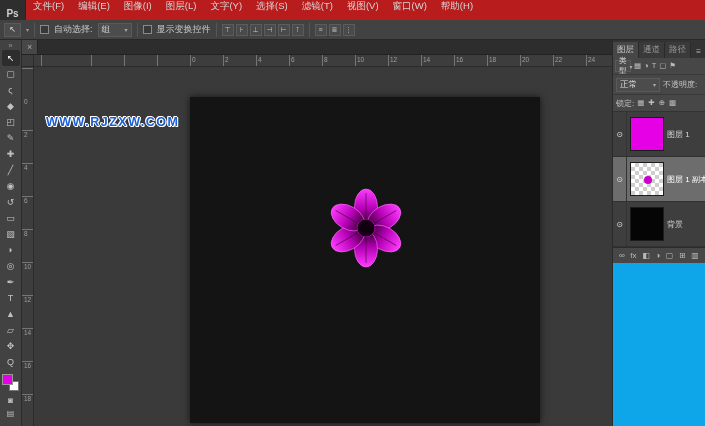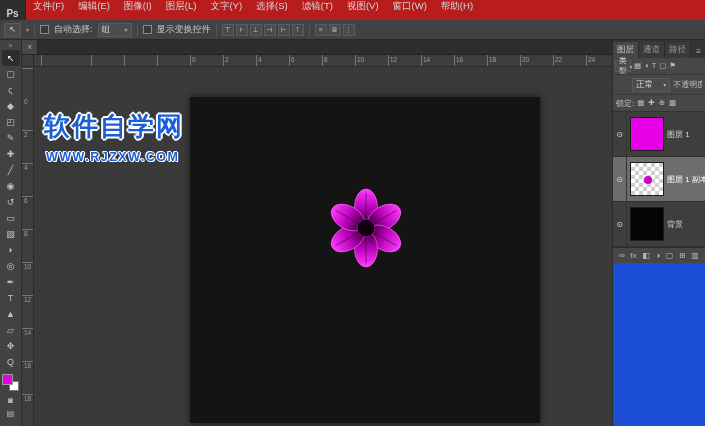--- a/index.html
+++ b/index.html
@@ -75,33 +75,33 @@
 
   
   #watermark{position:absolute;left:10px;top:42px;pointer-events:none;color:#1b5fd6;}
   .wm1{font-size:26px;font-weight:700;letter-spacing:2px;
     text-shadow:-2px 0 0 #fff,2px 0 0 #fff,0 -2px 0 #fff,0 2px 0 #fff,
     -1px -1px 0 #fff,1px -1px 0 #fff,-1px 1px 0 #fff,1px 1px 0 #fff;}
   .wm2{font-size:12.5px;font-weight:700;letter-spacing:1.5px;margin-top:6px;margin-left:2px;
     text-shadow:-1px 0 0 #fff,1px 0 0 #fff,0 -1px 0 #fff,0 1px 0 #fff,1px 1px 0 #fff,-1px -1px 0 #fff;}
 
   
-  #rightdock{position:absolute;top:40px;right:0;width:93px;bottom:0;background:#1d4ed8;
+  #rightdock{position:absolute;top:40px;right:0;width:93px;bottom:0;background:#0ea5e9;
     border-left:1px solid #2a2a2a;}
   #panel-tabs{display:flex;align-items:flex-end;height:18px;padding-top:4px;background:#333333;}
   .ptab{font-size:8.5px;color:#cccccc;padding:2px 4px 2px 4px;background:#474747;
     border-right:1px solid #2a2a2a;white-space:nowrap;}
   .ptab.inactive{background:#3a3a3a;color:#979797;}
   .panel-menu{margin-left:auto;color:#b5b5b5;font-size:8px;padding:2px 4px;}
   #filter-row{height:17px;background:#474747;display:flex;align-items:center;padding:0 2px;gap:2px;border-bottom:1px solid #393939;}
   .kind-dd{width:16px;height:12px;font-size:7.5px;}
   #filter-icons{display:flex;gap:1px;}
   .mini-icon{color:#bdbdbd;font-size:7.5px;padding:0 1px;line-height:10px;}
   #blend-row{height:20px;background:#474747;display:flex;align-items:center;padding:0 3px;gap:3px;border-bottom:1px solid #393939;}
-  .blend-dd{width:44px;margin-left:16px;}
+  .blend-dd{width:44px;}
   .opacity-label{font-size:8px;color:#c0c0c0;white-space:nowrap;overflow:hidden;max-width:38px;}
   #lock-row{height:17px;background:#474747;display:flex;align-items:center;padding:0 3px;gap:2px;border-bottom:1px solid #333;}
   .lock-label{font-size:8px;color:#c0c0c0;white-space:nowrap;}
   #lock-icons{display:flex;gap:2px;}
   #layers-list{background:#3e3e3e;}
   .layer-row{height:45px;display:flex;align-items:center;border-bottom:1px solid #313131;}
   .layer-row.selected{background:#6d6d6d;}
   .eye-cell{width:14px;height:100%;display:flex;align-items:center;justify-content:center;
     color:#dcdcdc;font-size:8px;border-right:1px solid #343434;flex:none;}
   .thumb{width:34px;height:34px;margin:0 3px 0 3px;border:1px solid #1c1c1c;flex:none;position:relative;}
@@ -272,21 +272,20 @@
             </g>
           <g transform="rotate(300 42 42)">
               <ellipse cx="42" cy="21" rx="11.5" ry="18" fill="url(#petalG)" stroke="#ff6bff" stroke-width="0.6"></ellipse>
               <path d="M42 37 L42 7" stroke="#3c0034" stroke-width="0.8" opacity="0.7"></path>
             </g>
           <circle cx="42" cy="42" r="9" fill="#120012" stroke="#aa00aa" stroke-width="1"></circle>
         </g>
       </svg>
     </div>
     <div id="watermark">
-      <div class="wm1">软件自学网</div>
       <div class="wm2">WWW.RJZXW.COM</div>
     </div>
   </div>
 
   <div id="rightdock">
     <div id="panel-tabs">
         <div class="ptab">图层</div>
         <div class="ptab inactive">通道</div>
         <div class="ptab inactive">路径</div>
         <div class="panel-menu">≡</div>

